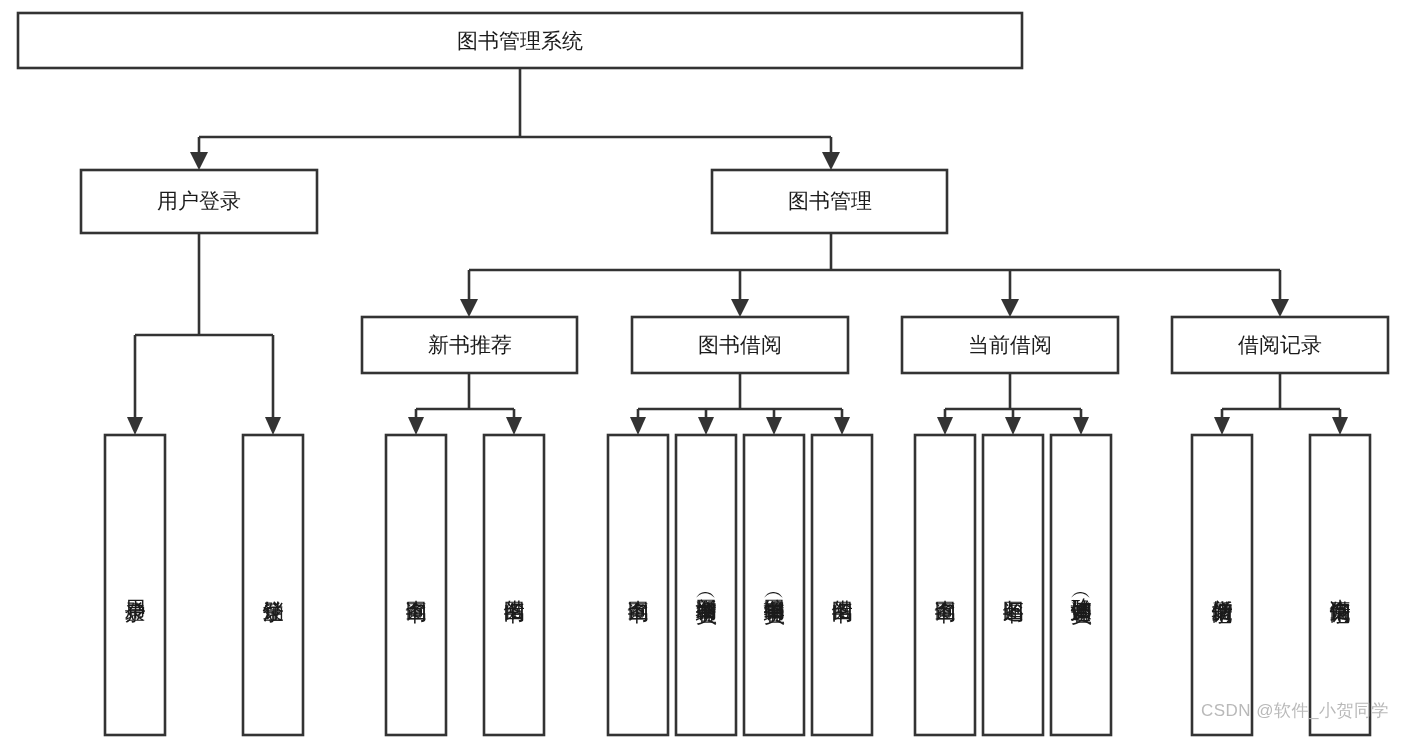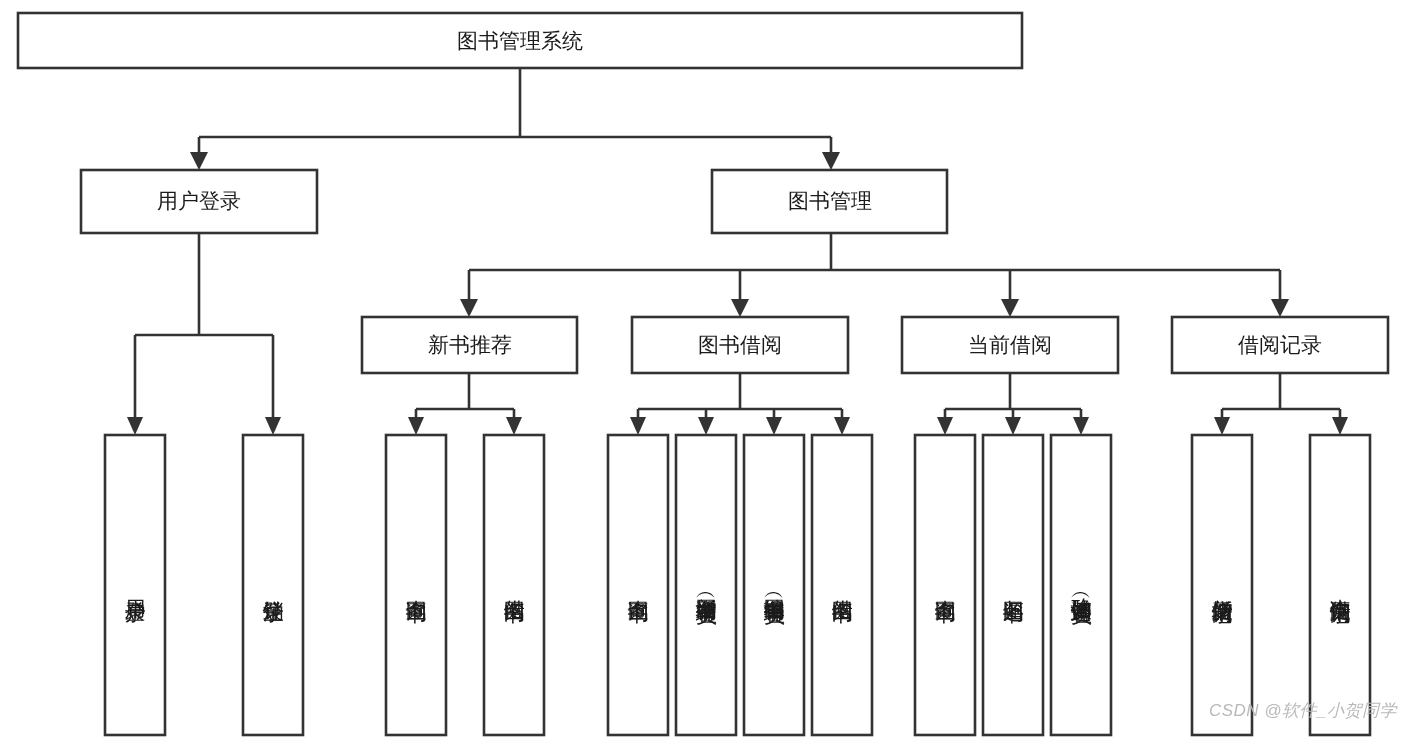--- a/index.html
+++ b/index.html
@@ -58,28 +58,27 @@
     font-family: "Liberation Sans", "DejaVu Sans", sans-serif;
     font-size: 21px;
     line-height: 1.08;
     color: #1b1b1b;
     letter-spacing: 1px;
     white-space: nowrap;
     pointer-events: none;
   }
   #watermark {
     position: absolute;
-    right: 8px;
+    right: 16px;
     bottom: 6px;
     font-family: "Liberation Sans", "DejaVu Sans", sans-serif;
     font-size: 17px;
     color: #b9b9b9;
     letter-spacing: 0.5px;
     user-select: none;
-    font-style: italic;
   }
 </style>
 </head>
 <body>
 
 <div id="diagram-root">
 
   <svg class="diagram" viewBox="0 0 1405 747">
 
     <g>

